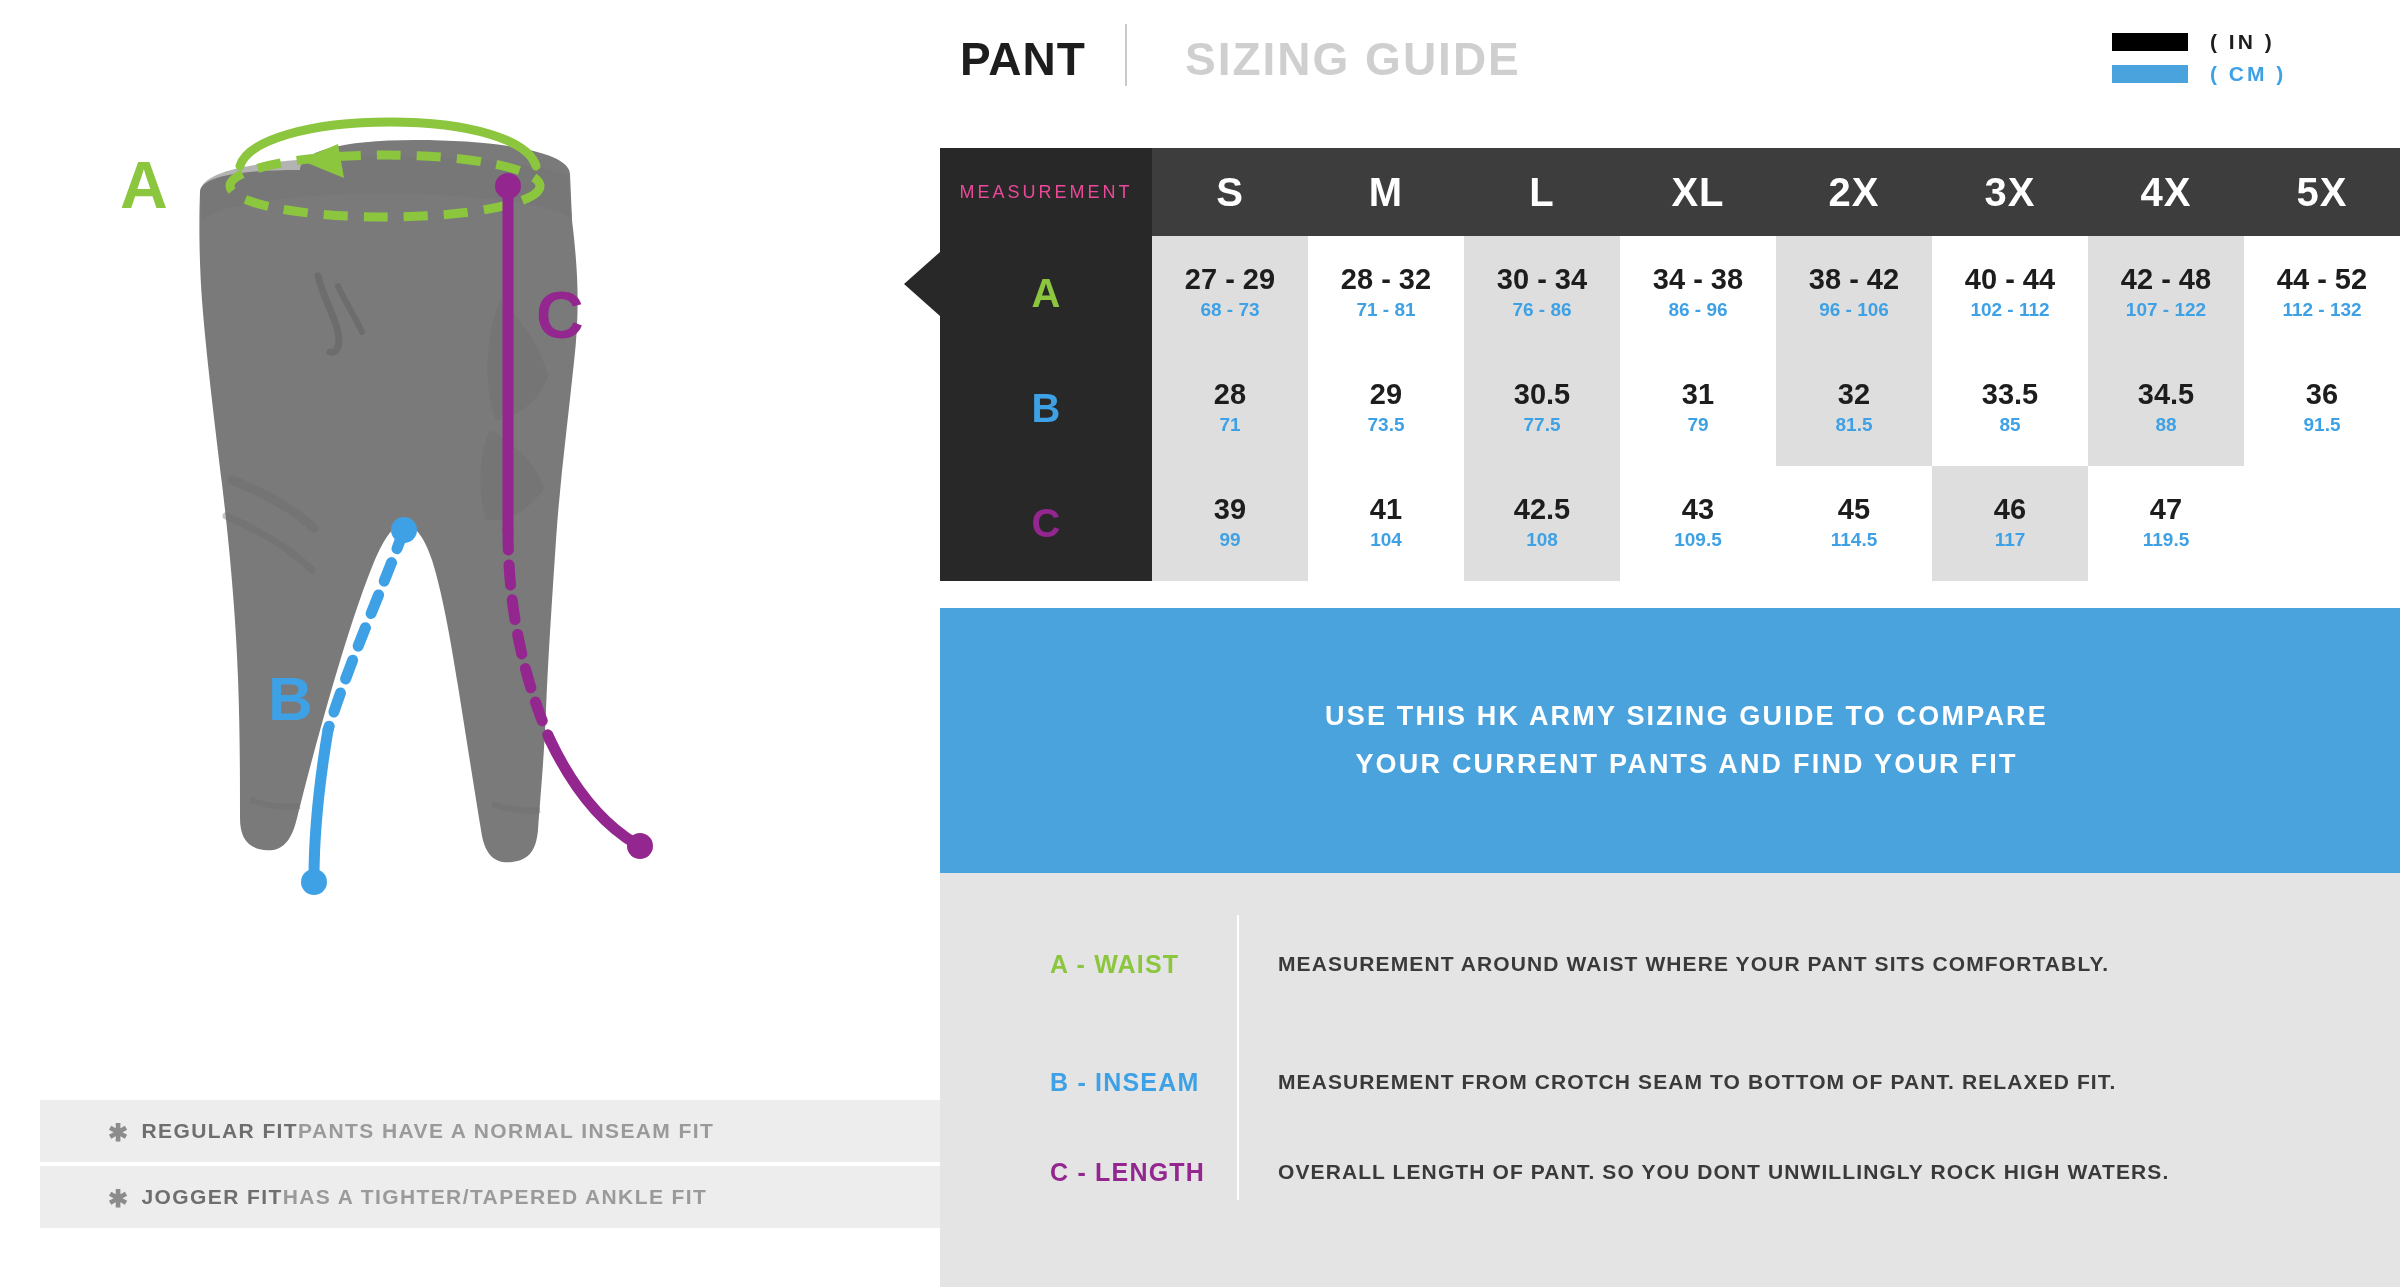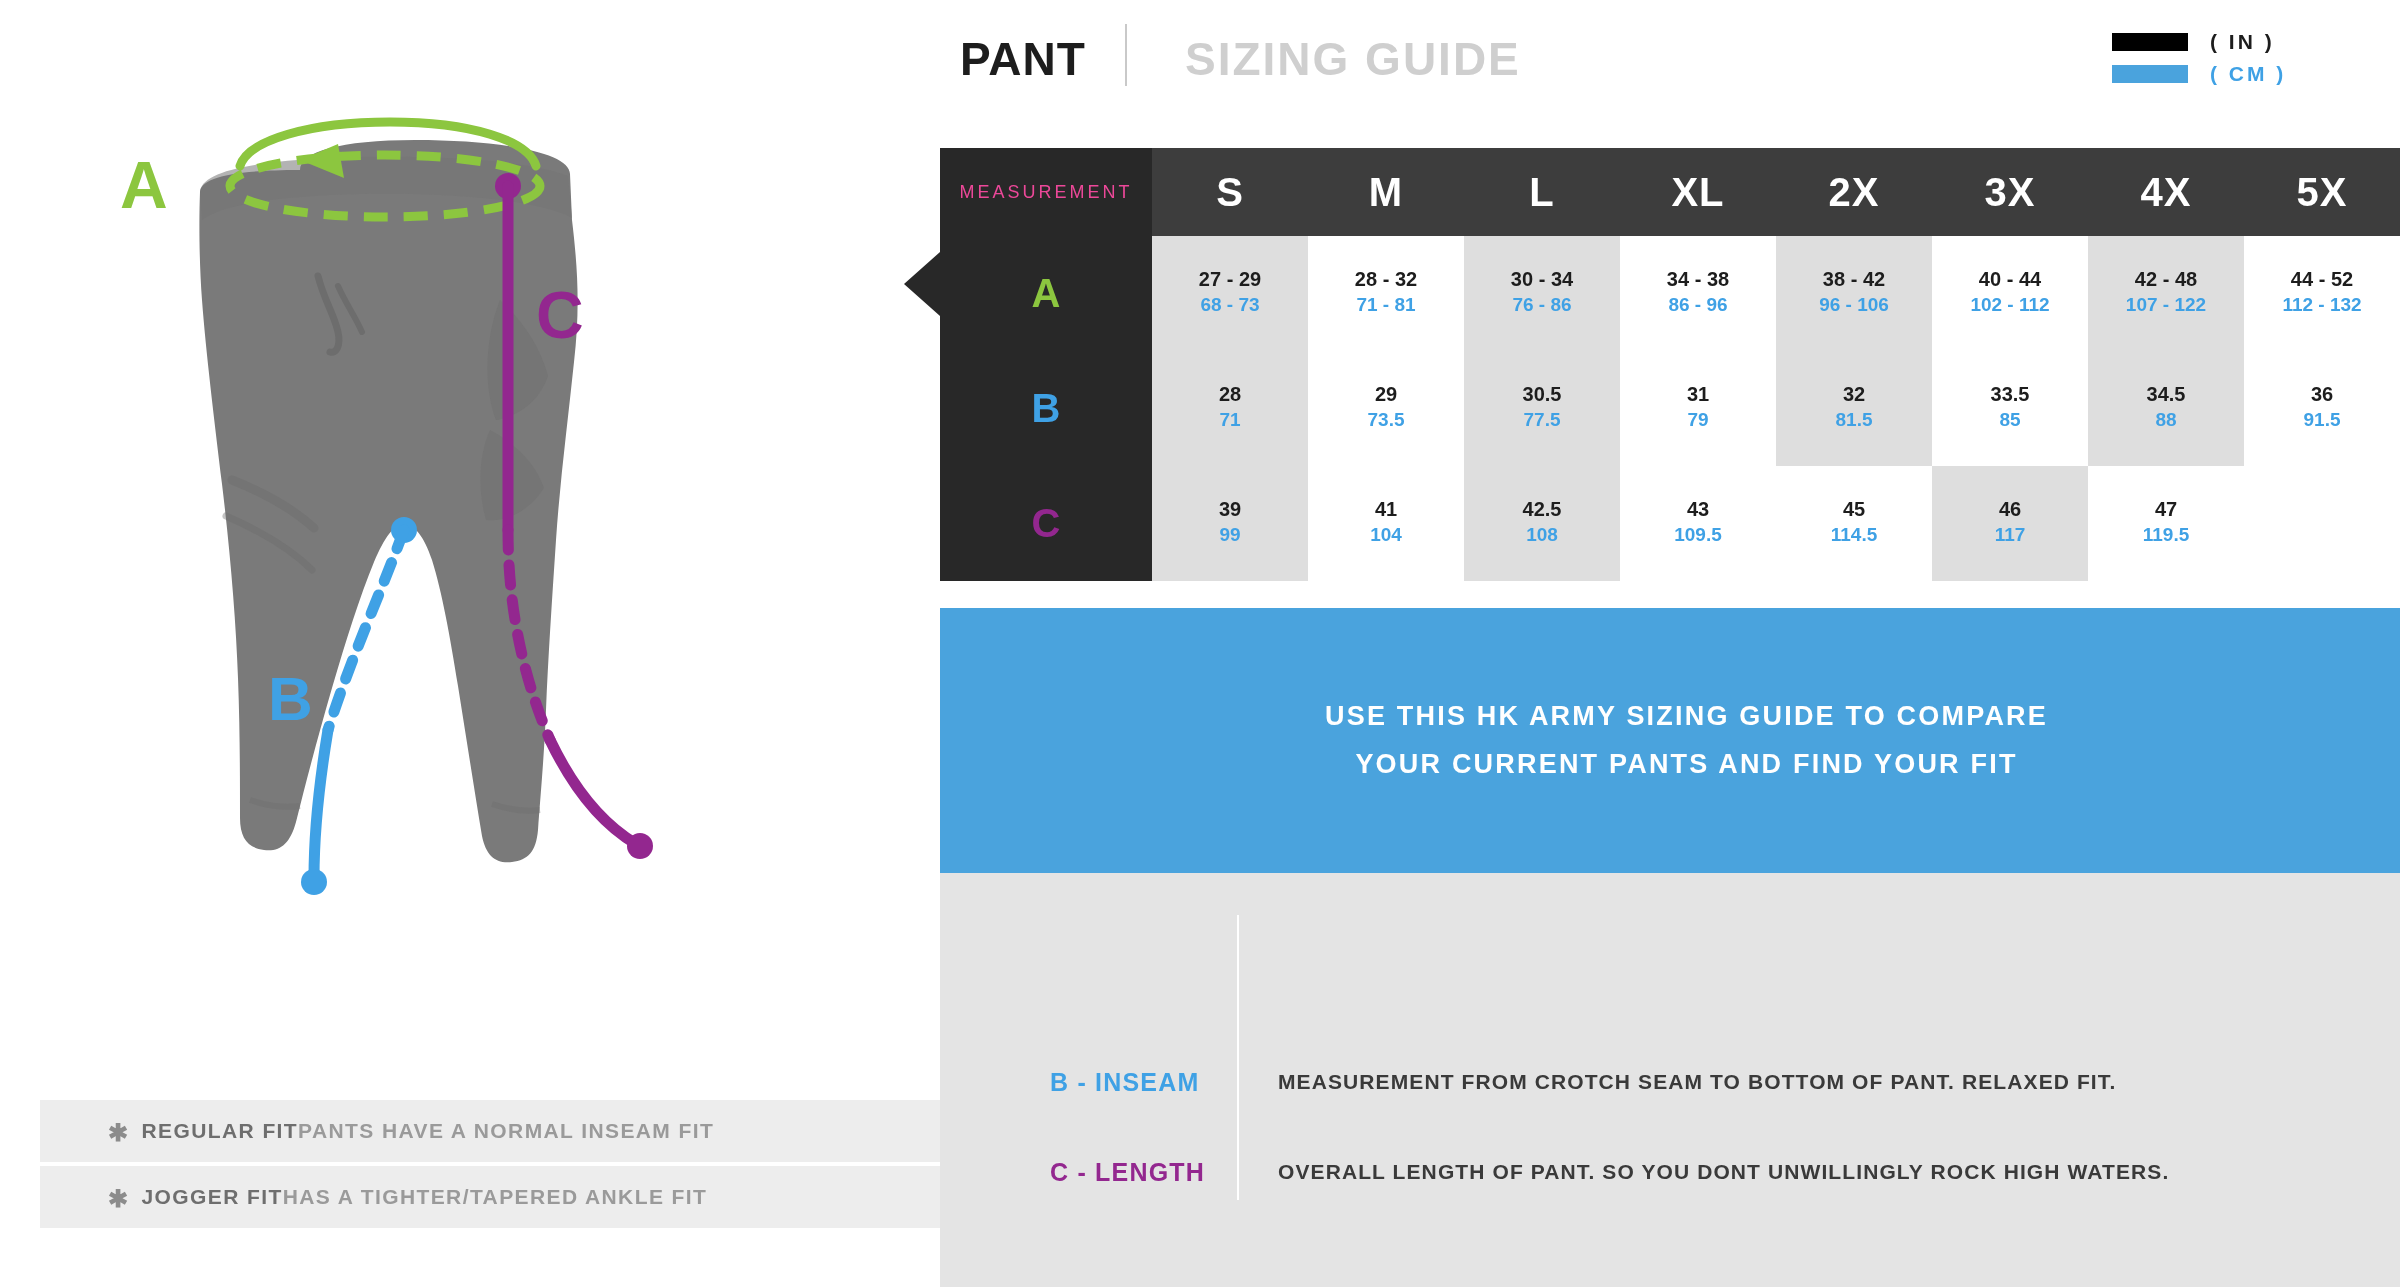--- a/index.html
+++ b/index.html
@@ -173,21 +173,21 @@
 
   .cell {
     display: flex;
     flex-direction: column;
     align-items: center;
     justify-content: center;
     background: #ffffff;
   }
   .cell.shaded { background: #dedede; }
   .cell .inch {
-    font-size: 20px;
+    font-size: 29px;
     font-weight: 700;
     color: #1d1d1d;
     line-height: 1.15;
     white-space: nowrap;
   }
   .cell .cm {
     font-size: 19px;
     font-weight: 700;
     color: #3fa1e5;
     line-height: 1.5;
@@ -489,20 +489,24 @@
 
     <div class="banner">
       <div class="banner-line">USE THIS HK ARMY SIZING GUIDE TO COMPARE</div>
       <div class="banner-line">YOUR CURRENT PANTS AND FIND YOUR FIT</div>
     </div>
     <div class="banner-notch"></div>
 
     <div class="defs">
       <div class="defs-divider"></div>
 
+      <div class="def-row" style="top:62px;">
+        <div class="def-key" style="color:#8cc63f;">A - WAIST</div>
+        <div class="def-text">MEASUREMENT AROUND WAIST WHERE YOUR PANT SITS COMFORTABLY.</div>
+      </div>
 
       <div class="def-row" style="top:180px;">
         <div class="def-key" style="color:#3fa1e5;">B - INSEAM</div>
         <div class="def-text">MEASUREMENT FROM CROTCH SEAM TO BOTTOM OF PANT.  RELAXED FIT.</div>
       </div>
 
       <div class="def-row" style="top:270px;">
         <div class="def-key" style="color:#93278f;">C - LENGTH</div>
         <div class="def-text">OVERALL LENGTH OF PANT. SO YOU DONT UNWILLINGLY ROCK HIGH WATERS.</div>
       </div>

